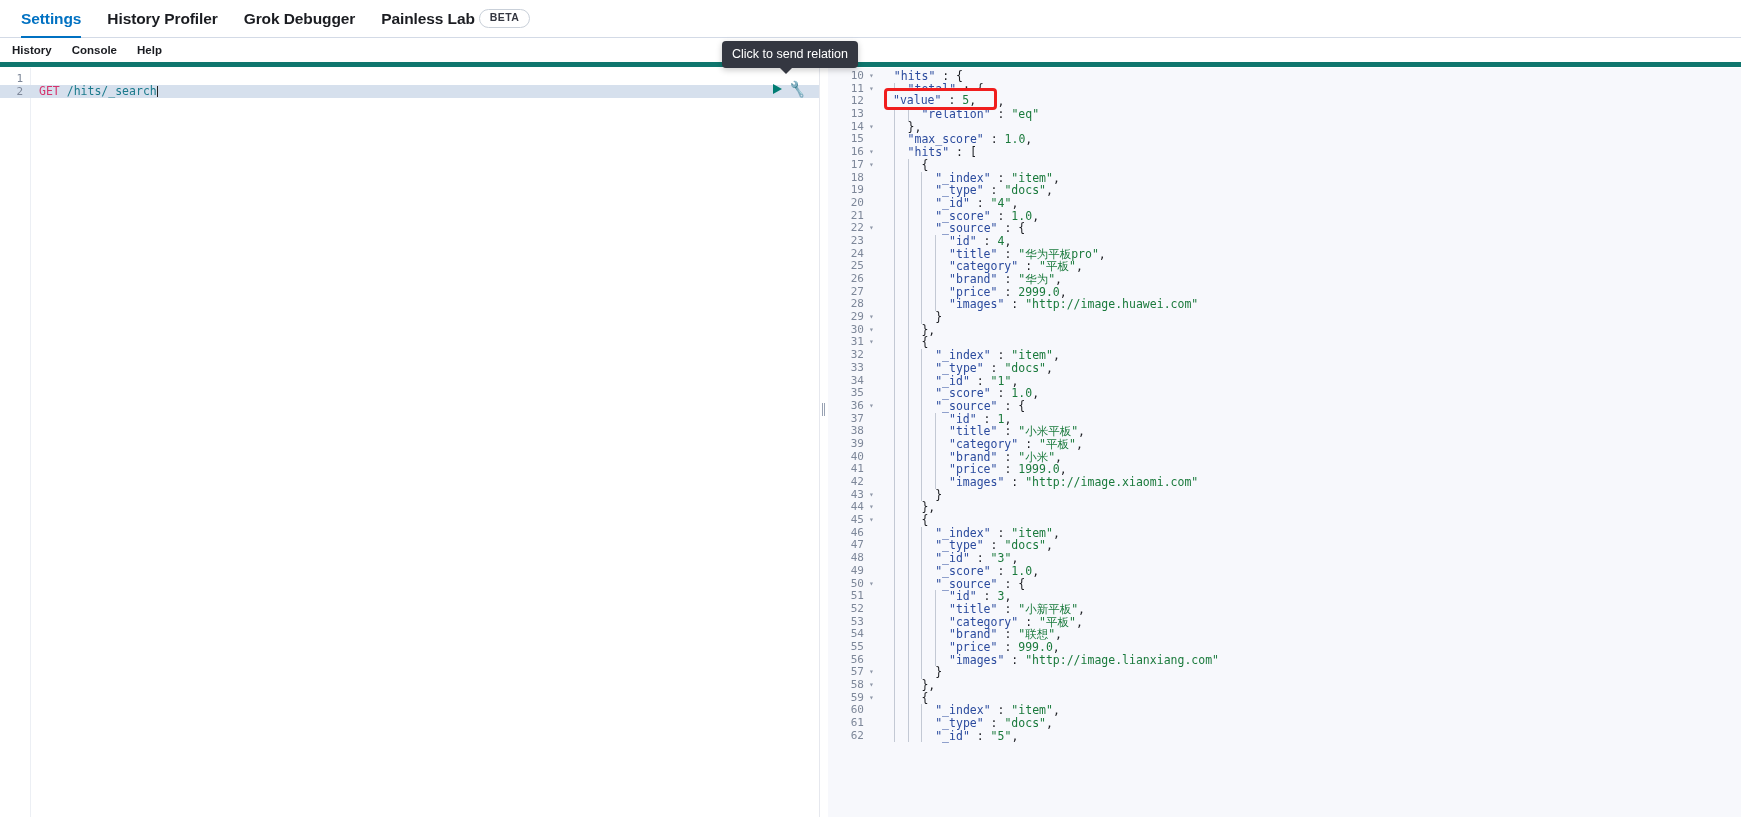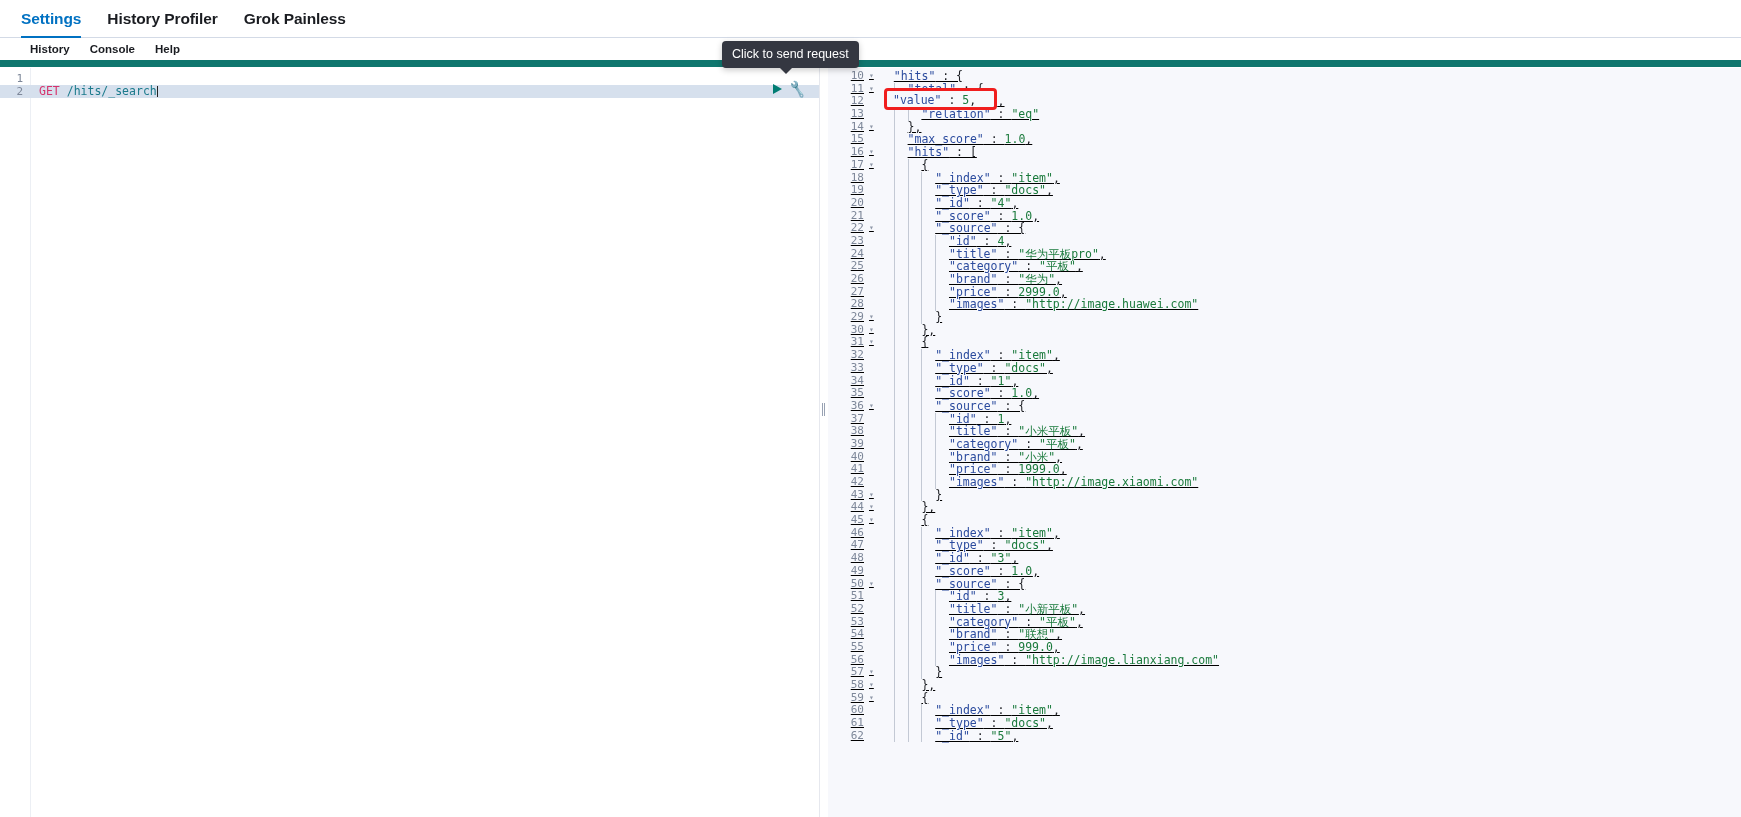--- a/index.html
+++ b/index.html
@@ -51,23 +51,23 @@
     color: #343741;
     background: #fff;
     line-height: 1.1;
     white-space: nowrap;
   }
 
   
   .subbar {
     height: 29px;
     display: flex; align-items: center;
-    padding-left: 20px;
-    background: #ffffff;
-    border-bottom: 7px solid #0f766e;
+    padding-left: 2px;
+    background: #ffffff;
+    border-bottom: 5px solid #0f766e;
   }
   .subbar-item {
     font-size: 11.5px;
     font-weight: bold;
     color: #1a1c21;
     padding: 0 10px;
     cursor: pointer;
     white-space: nowrap;
   }
 
@@ -102,21 +102,20 @@
     background: #98a2b3; display: block;
   }
   .resizer .grip i:nth-child(1) { left: 1px; }
   .resizer .grip i:nth-child(2) { left: 3px; }
 
   .pane-right {
     flex: 1;
     position: relative;
     background: #f7f8fc;
     overflow: hidden;
-    text-decoration: underline;
   }
 
   
   .editor {
     font-family: "DejaVu Sans Mono", "Liberation Mono", monospace;
     font-size: 11.5px;
     line-height: 12.7px;
     position: relative;
   }
   .erow { display: flex; height: 12.7px; white-space: pre; }
@@ -238,21 +237,25 @@
 <div class="app">
 
   <div class="tabbar">
     <div class="tab active">
       <span>Settings</span>
     </div>
     <div class="tab">
       <span>History Profiler</span>
     </div>
     <div class="tab">
-      <span>Grok Painless</span>
+      <span>Grok Debugger</span>
+    </div>
+    <div class="tab">
+      <span>Painless Lab</span>
+      <span class="beta-badge">BETA</span>
     </div>
   </div>
 
   <div class="subbar">
     <div class="subbar-item">History</div>
     <div class="subbar-item">Console</div>
     <div class="subbar-item">Help</div>
   </div>
 
   <div class="panes">
@@ -330,21 +333,21 @@
           <div class="erow"><span class="gutter">58</span><span class="fold">▾</span><span class="code"><span style="display: inline-block; width: 13.8px; border-left: none; height: 12.7px; vertical-align: top;"></span><span style="display: inline-block; width: 13.8px; border-left: 1px solid rgb(195, 201, 212); height: 12.7px; vertical-align: top;"></span><span style="display: inline-block; width: 13.8px; border-left: 1px solid rgb(195, 201, 212); height: 12.7px; vertical-align: top;"></span><span class="k-punc">},</span></span></div>
           <div class="erow"><span class="gutter">59</span><span class="fold">▾</span><span class="code"><span style="display: inline-block; width: 13.8px; border-left: none; height: 12.7px; vertical-align: top;"></span><span style="display: inline-block; width: 13.8px; border-left: 1px solid rgb(195, 201, 212); height: 12.7px; vertical-align: top;"></span><span style="display: inline-block; width: 13.8px; border-left: 1px solid rgb(195, 201, 212); height: 12.7px; vertical-align: top;"></span><span class="k-punc">{</span></span></div>
           <div class="erow"><span class="gutter">60</span><span class="fold"></span><span class="code"><span style="display: inline-block; width: 13.8px; border-left: none; height: 12.7px; vertical-align: top;"></span><span style="display: inline-block; width: 13.8px; border-left: 1px solid rgb(195, 201, 212); height: 12.7px; vertical-align: top;"></span><span style="display: inline-block; width: 13.8px; border-left: 1px solid rgb(195, 201, 212); height: 12.7px; vertical-align: top;"></span><span style="display: inline-block; width: 13.8px; border-left: 1px solid rgb(195, 201, 212); height: 12.7px; vertical-align: top;"></span><span class="k-key">"_index"</span><span class="k-punc"> : </span><span class="k-str">"item"</span><span class="k-punc">,</span></span></div>
           <div class="erow"><span class="gutter">61</span><span class="fold"></span><span class="code"><span style="display: inline-block; width: 13.8px; border-left: none; height: 12.7px; vertical-align: top;"></span><span style="display: inline-block; width: 13.8px; border-left: 1px solid rgb(195, 201, 212); height: 12.7px; vertical-align: top;"></span><span style="display: inline-block; width: 13.8px; border-left: 1px solid rgb(195, 201, 212); height: 12.7px; vertical-align: top;"></span><span style="display: inline-block; width: 13.8px; border-left: 1px solid rgb(195, 201, 212); height: 12.7px; vertical-align: top;"></span><span class="k-key">"_type"</span><span class="k-punc"> : </span><span class="k-str">"docs"</span><span class="k-punc">,</span></span></div>
           <div class="erow"><span class="gutter">62</span><span class="fold"></span><span class="code"><span style="display: inline-block; width: 13.8px; border-left: none; height: 12.7px; vertical-align: top;"></span><span style="display: inline-block; width: 13.8px; border-left: 1px solid rgb(195, 201, 212); height: 12.7px; vertical-align: top;"></span><span style="display: inline-block; width: 13.8px; border-left: 1px solid rgb(195, 201, 212); height: 12.7px; vertical-align: top;"></span><span style="display: inline-block; width: 13.8px; border-left: 1px solid rgb(195, 201, 212); height: 12.7px; vertical-align: top;"></span><span class="k-key">"_id"</span><span class="k-punc"> : </span><span class="k-str">"5"</span><span class="k-punc">,</span></span></div>
         </div>
     </div>
   </div>
 
   <div class="tooltip">
-    <span>Click to send request</span>
+    <span>Click to send relation</span>
     <span class="arrow"></span>
   </div>
 
   <div class="annot-mask"></div>
   <div class="annot-text"><span class="k-key">"value"</span><span class="k-punc"> : </span><span class="k-num">5</span><span class="k-punc">,</span></div>
   <div class="annot-box"></div>
 
 </div>
 
 </body></html>

